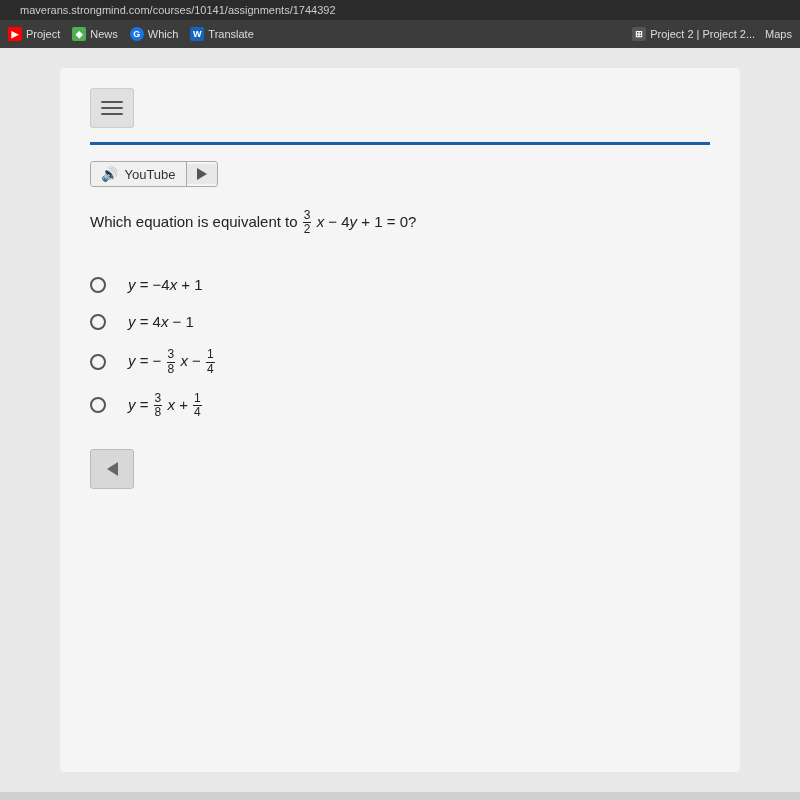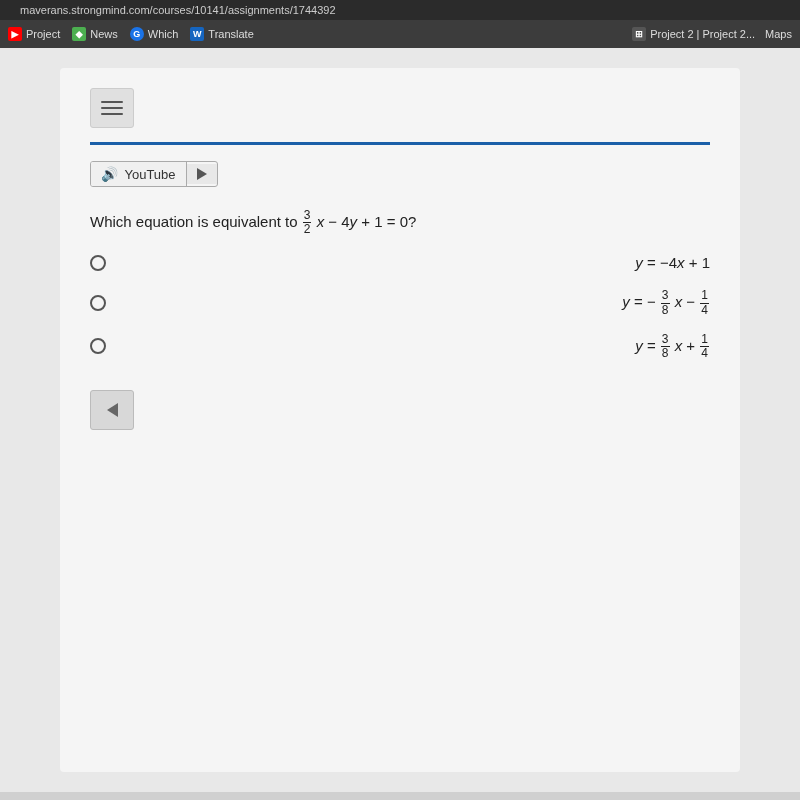--- a/index.html
+++ b/index.html
@@ -173,40 +173,39 @@
       height: 0;
       border-top: 6px solid transparent;
       border-bottom: 6px solid transparent;
       border-left: 10px solid #555;
     }
 
     
     .question-text {
       font-size: 15px;
       color: #222;
-      margin-bottom: 16px;
+      margin-bottom: 38px;
       line-height: 1.6;
     }
 
     
     .answer-options {
       display: flex;
       flex-direction: column;
       gap: 16px;
       margin-bottom: 30px;
     }
 
     .answer-option {
       display: flex;
       align-items: center;
-      gap: 28px;
+      gap: 22px;
       font-size: 15px;
       color: #222;
       cursor: pointer;
-      justify-content: space-between;
     }
 
     .radio-circle {
       width: 16px;
       height: 16px;
       border: 2px solid #555;
       border-radius: 50%;
       flex-shrink: 0;
     }
 
@@ -330,20 +329,26 @@
 
     <div class="answer-options">
 
       <div class="answer-option">
         <div class="radio-circle"></div>
         <span class="option-label">
           <em>y</em> = −4<em>x</em> + 1
         </span>
       </div>
 
+      <div class="answer-option">
+        <div class="radio-circle"></div>
+        <span class="option-label">
+          <em>y</em> = 4<em>x</em> − 1
+        </span>
+      </div>
 
       <div class="answer-option">
         <div class="radio-circle"></div>
         <span class="option-label">
           <em>y</em> = −
           <span class="frac">
             <span class="num">3</span>
             <span class="den">8</span>
           </span>
           <em>x</em> −

